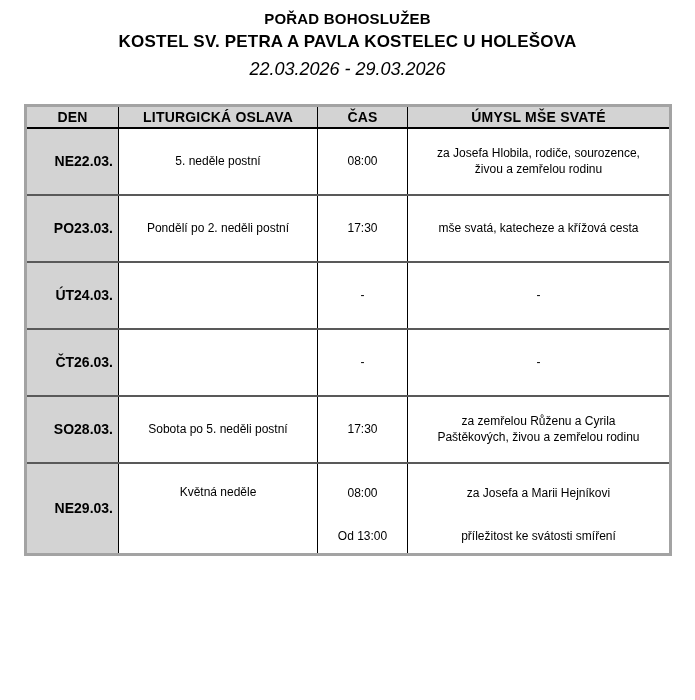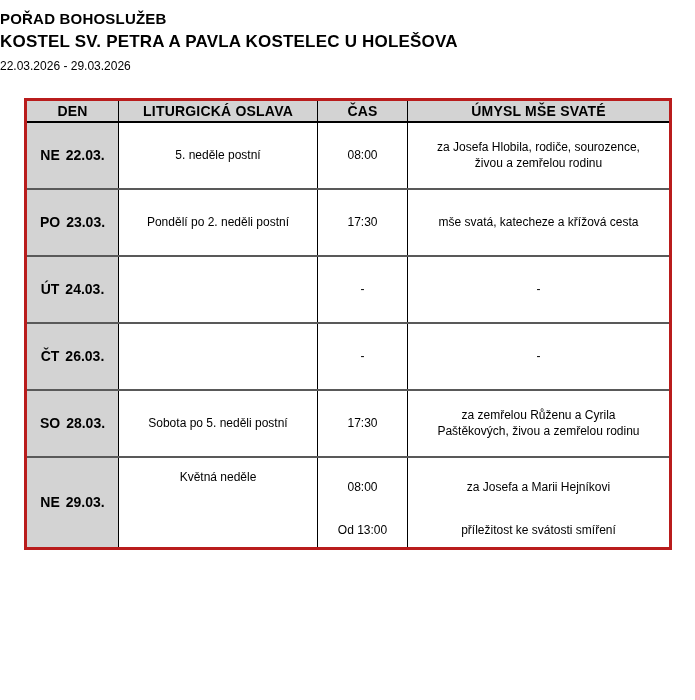--- a/index.html
+++ b/index.html
@@ -2,29 +2,29 @@
 <html><head>
 <meta charset="utf-8">
 <style>
   html,body{margin:0;padding:0;}
   body{
     width:695px;height:700px;background:#ffffff;color:#000000;
     font-family:"Liberation Sans", sans-serif;
     -webkit-font-smoothing:antialiased;
     overflow:hidden;
   }
-  .titles{padding-top:11px;text-align:left;line-height:1;}
+  .titles{padding-top:11px;text-align:center;line-height:1;}
   .title-line1{font-size:15px;font-weight:bold;margin-bottom:7px;letter-spacing:.2px;}
   .title-line2{font-size:17px;font-weight:bold;margin-bottom:10px;letter-spacing:.2px;}
-  .title-line3{font-size:12px;}
+  .title-line3{font-size:18px;font-style:italic;}
 
   table.schedule{
     border-collapse:collapse;table-layout:fixed;
     width:645px;margin:26px 0 0 24px;
-    border:3px solid #b91c1c;
+    border:3px solid #a3a3a3;
   }
   col.c-day{width:93px;}
   col.c-cele{width:199px;}
   col.c-time{width:90px;}
   col.c-int{width:263px;}
 
   th{
     background:#d3d3d3;
     border:1px solid #000;
     border-bottom:2px solid #000;
@@ -35,24 +35,24 @@
   tbody tr.multi{height:91px;}
   td{
     border:1px solid #000;
     border-top:2px solid #595959;
     border-bottom:2px solid #595959;
     font-size:12px;line-height:1.3;
     text-align:center;vertical-align:middle;
     padding:0;
   }
   td.day{background:#d3d3d3;font-weight:bold;font-size:14px;}
-  .day-wrap{display:flex;justify-content:center;padding:0 5px;gap:6px;}
+  .day-wrap{display:flex;justify-content:flex-end;padding:0 5px;}
   td.cele{padding:0 4px;margin-top:28px;}
   td.intention{padding:0 28px;}
-  td.top-align{vertical-align:top;padding-top:12px;}
+  td.top-align{vertical-align:top;padding-top:21px;}
   .stack{
     display:flex;flex-direction:column;justify-content:space-between;
     height:87px;box-sizing:border-box;padding:21px 0 7px;
   }
 </style>
 </head>
 <body>
 
 <div class="page">
   <div class="titles">

